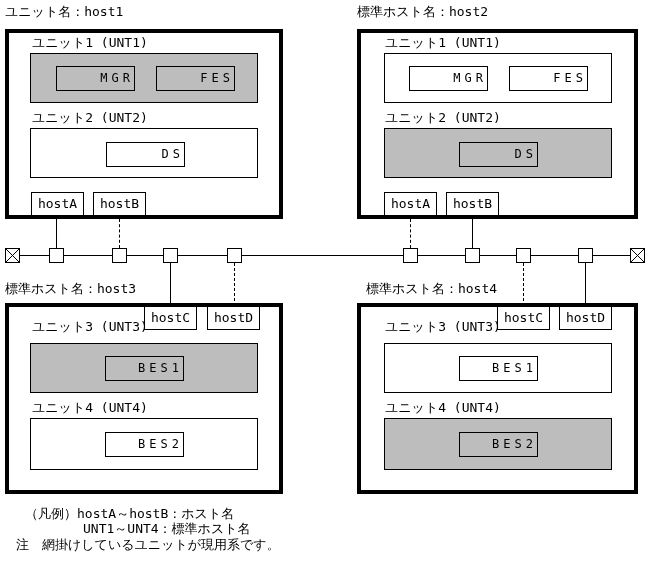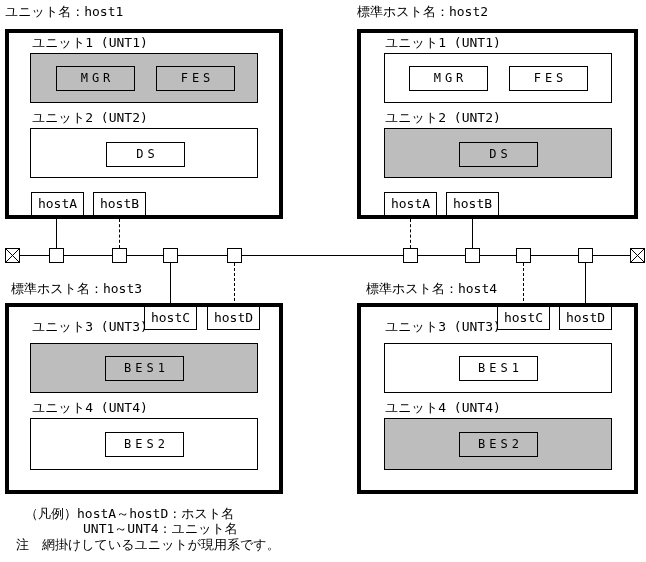--- a/index.html
+++ b/index.html
@@ -7,21 +7,21 @@
     position:relative; width:646px; height:562px; background:#ffffff;
     font-family:"DejaVu Sans Mono","Liberation Mono",monospace;
     color:#000; overflow:hidden;
   }
   .t { position:absolute; font-size:13px; line-height:15px; white-space:nowrap; }
   .hostbox { position:absolute; border:4px solid #000; background:#fff; box-sizing:border-box; }
   .unit { position:absolute; width:228px; height:50px; border:1px solid #000; box-sizing:border-box; background:#fff; }
   .unit.shaded { background:#bdbdbd; }
   .proc {
     position:absolute; width:79px; height:25px; border:1px solid #000; box-sizing:border-box;
-    text-align:center; line-height:23px; font-size:12px; letter-spacing:4px; text-indent:4px;
+    text-align:right; line-height:23px; font-size:12px; letter-spacing:4px; text-indent:4px;
     background:transparent;
   }
   .port {
     position:absolute; width:53px; height:24px; border:1px solid #000; box-sizing:border-box;
     background:#fff; text-align:center; line-height:22px; font-size:13px;
   }
   .busline { position:absolute; top:255px; height:0; border-top:1px solid #000; }
   .tap { position:absolute; top:248px; width:15px; height:15px; border:1px solid #000; box-sizing:border-box; background:#fff; }
   .term { position:absolute; top:248px; width:15px; height:15px; }
   .vline { position:absolute; width:0; border-left:1px solid #000; }
@@ -92,21 +92,21 @@
     <div class="tap" style="left:112px;"></div>
     <div class="tap" style="left:163px;"></div>
     <div class="tap" style="left:227px;"></div>
     <div class="tap" style="left:403px;"></div>
     <div class="tap" style="left:465px;"></div>
     <div class="tap" style="left:516px;"></div>
     <div class="tap" style="left:578px;"></div>
   </div>
 
   <div>
-    <div class="t" style="left:5px; top:281px;margin-left:6px;">標準ホスト名：host3</div>
+    <div class="t" style="left:5px; top:281px;">標準ホスト名：host3</div>
     <div class="hostbox" style="left:5px; top:303px; width:278px; height:191px;"></div>
     <div class="port" style="left:144px; top:306px;">hostC</div>
     <div class="port" style="left:207px; top:306px;">hostD</div>
     <div class="t" style="left:32px; top:319px;">ユニット3 (UNT3)</div>
     <div class="unit shaded" style="left:30px; top:343px;"></div>
     <div class="proc" style="left:105px; top:356px;">BES1</div>
     <div class="t" style="left:32px; top:400px;">ユニット4 (UNT4)</div>
     <div class="unit" style="left:30px; top:418px; height:52px;"></div>
     <div class="proc" style="left:105px; top:432px;">BES2</div>
   </div>
@@ -118,18 +118,18 @@
     <div class="port" style="left:559px; top:306px;">hostD</div>
     <div class="t" style="left:385px; top:319px;">ユニット3 (UNT3)</div>
     <div class="unit" style="left:384px; top:343px;"></div>
     <div class="proc" style="left:459px; top:356px;">BES1</div>
     <div class="t" style="left:385px; top:400px;">ユニット4 (UNT4)</div>
     <div class="unit shaded" style="left:384px; top:418px; height:52px;"></div>
     <div class="proc" style="left:459px; top:432px;">BES2</div>
   </div>
 
   <div>
-    <div class="legend" style="left:25px; top:506px;">（凡例）hostA～hostD：ホスト名</div>
-    <div class="legend" style="left:83px; top:521px;">UNT1～UNT4：ユニット名</div>
+    <div class="legend" style="left:25px; top:506px;">（凡例）hostA～hostB：ホスト名</div>
+    <div class="legend" style="left:83px; top:521px;">UNT1～UNT4：標準ホスト名</div>
     <div class="legend" style="left:16px; top:537px;">注　網掛けしているユニットが現用系です。</div>
   </div>
 
 </div>
 
 </body></html>

